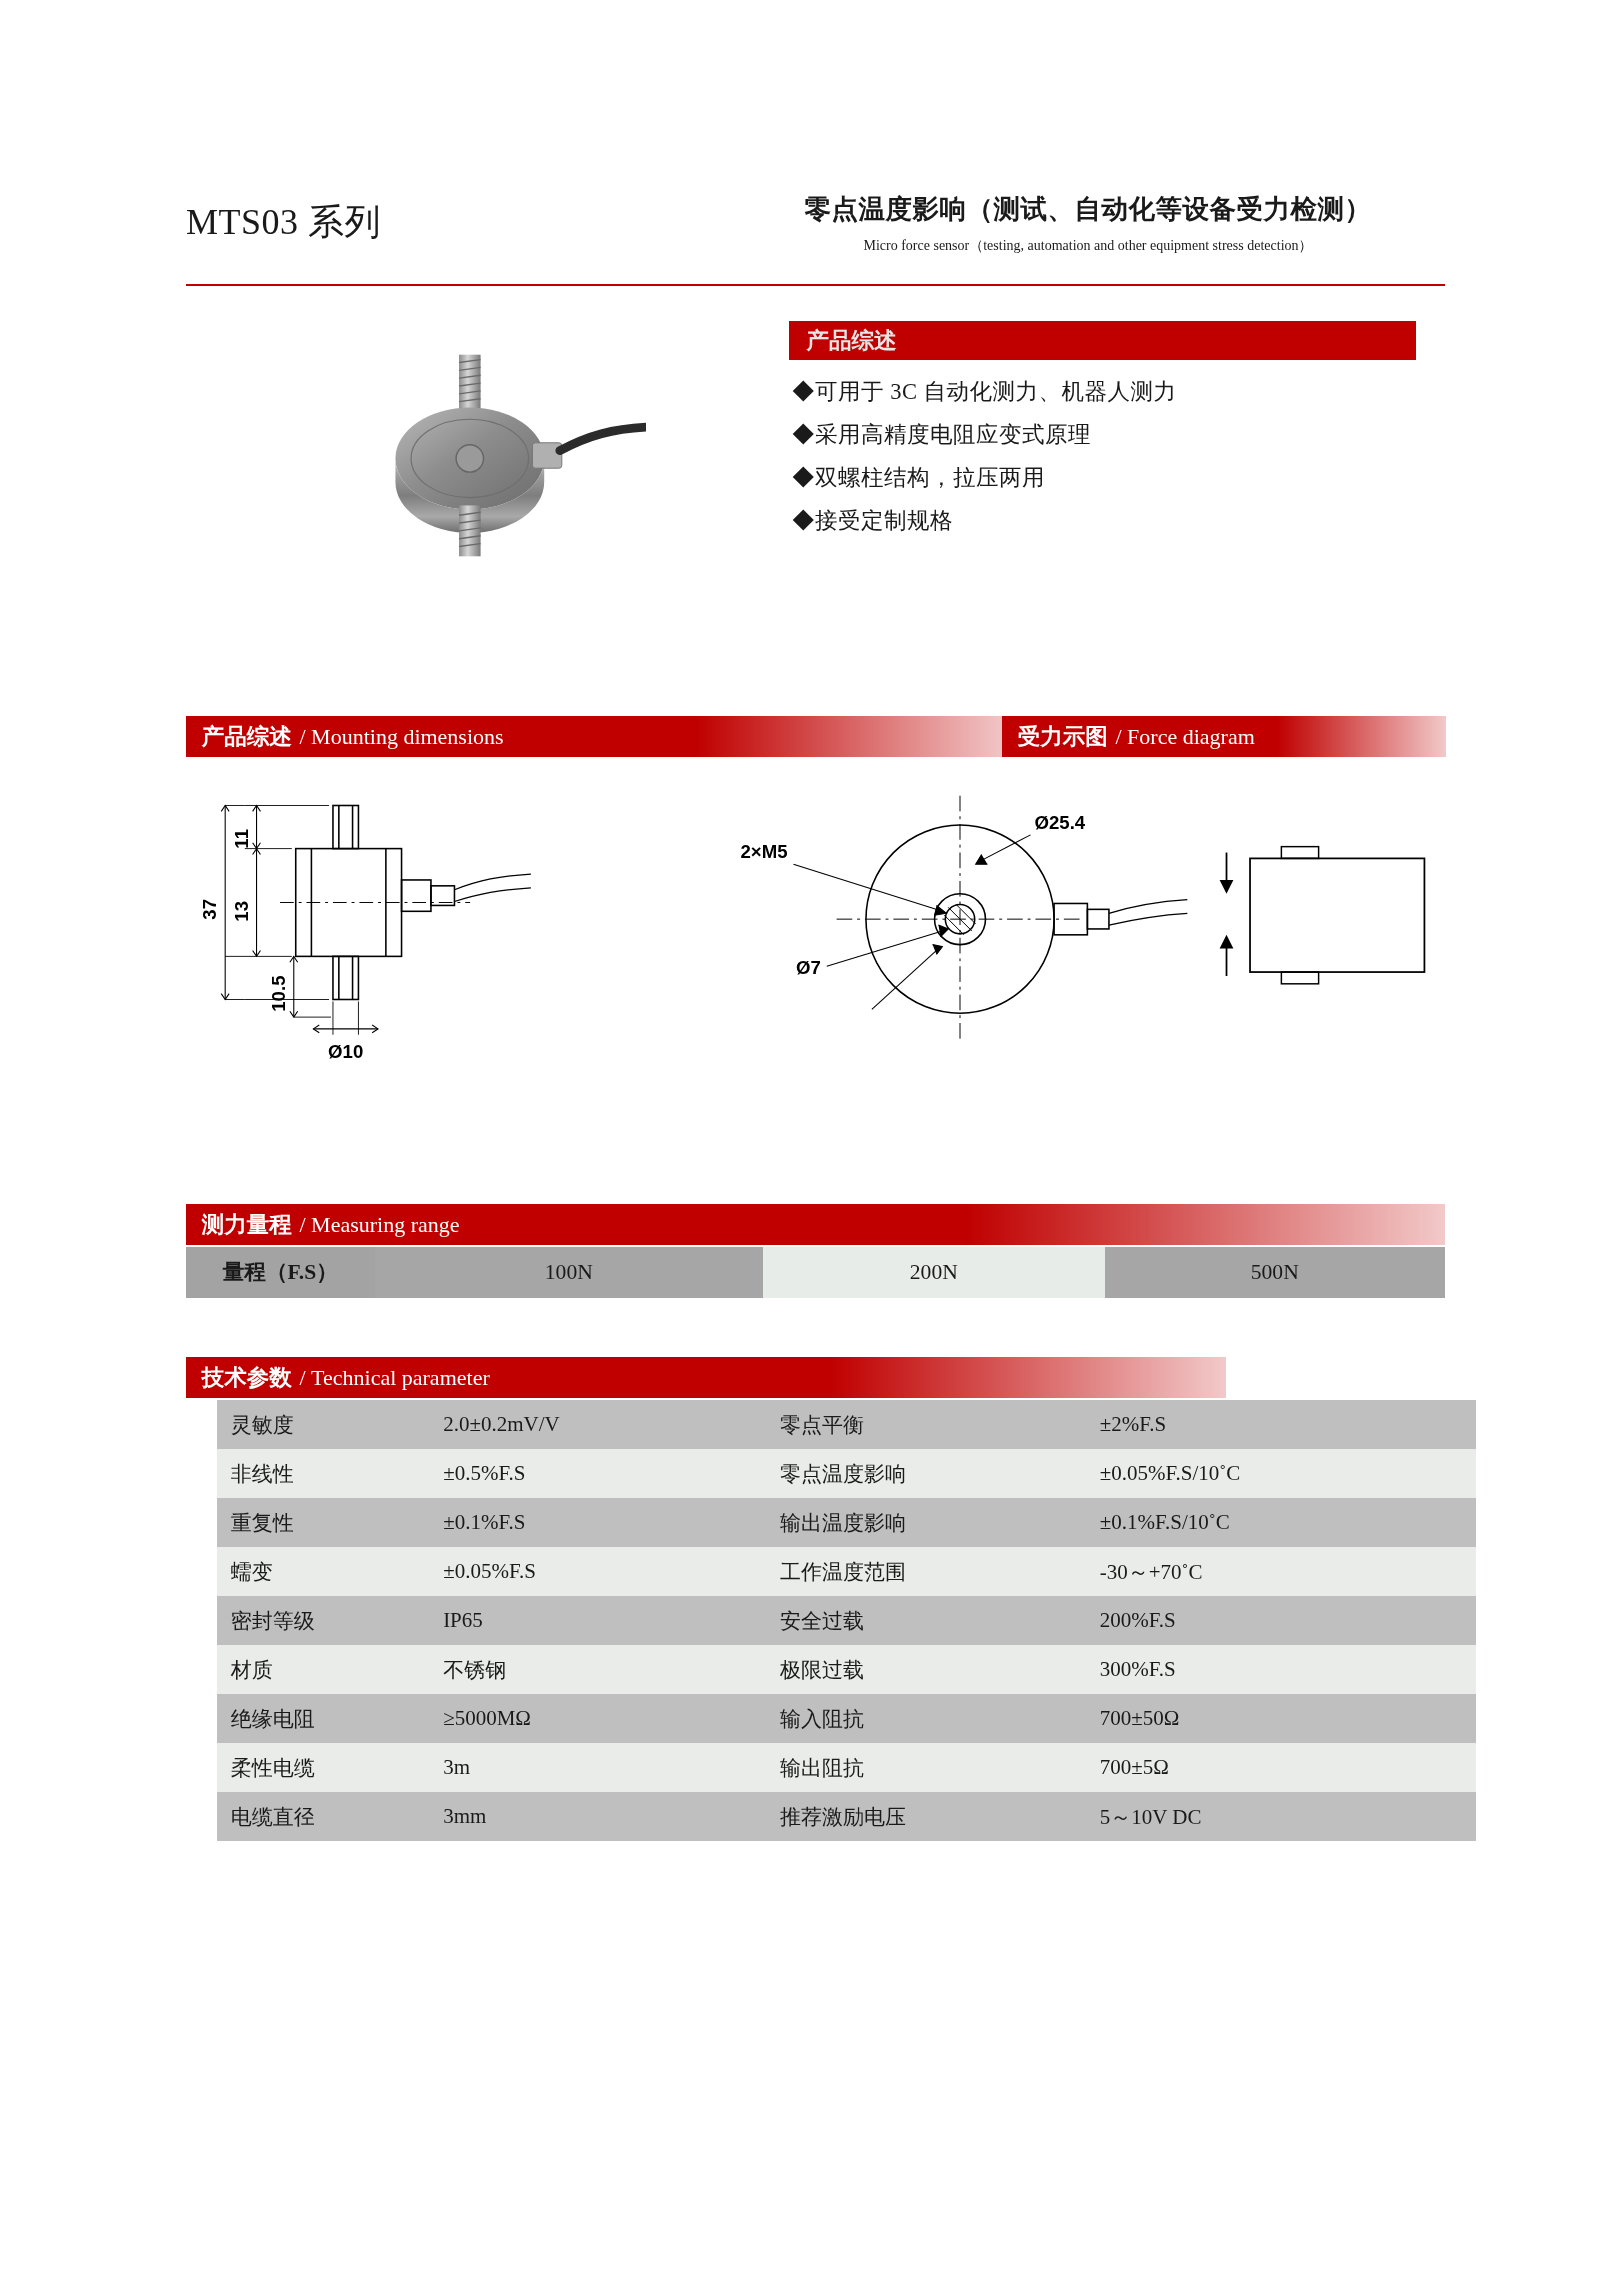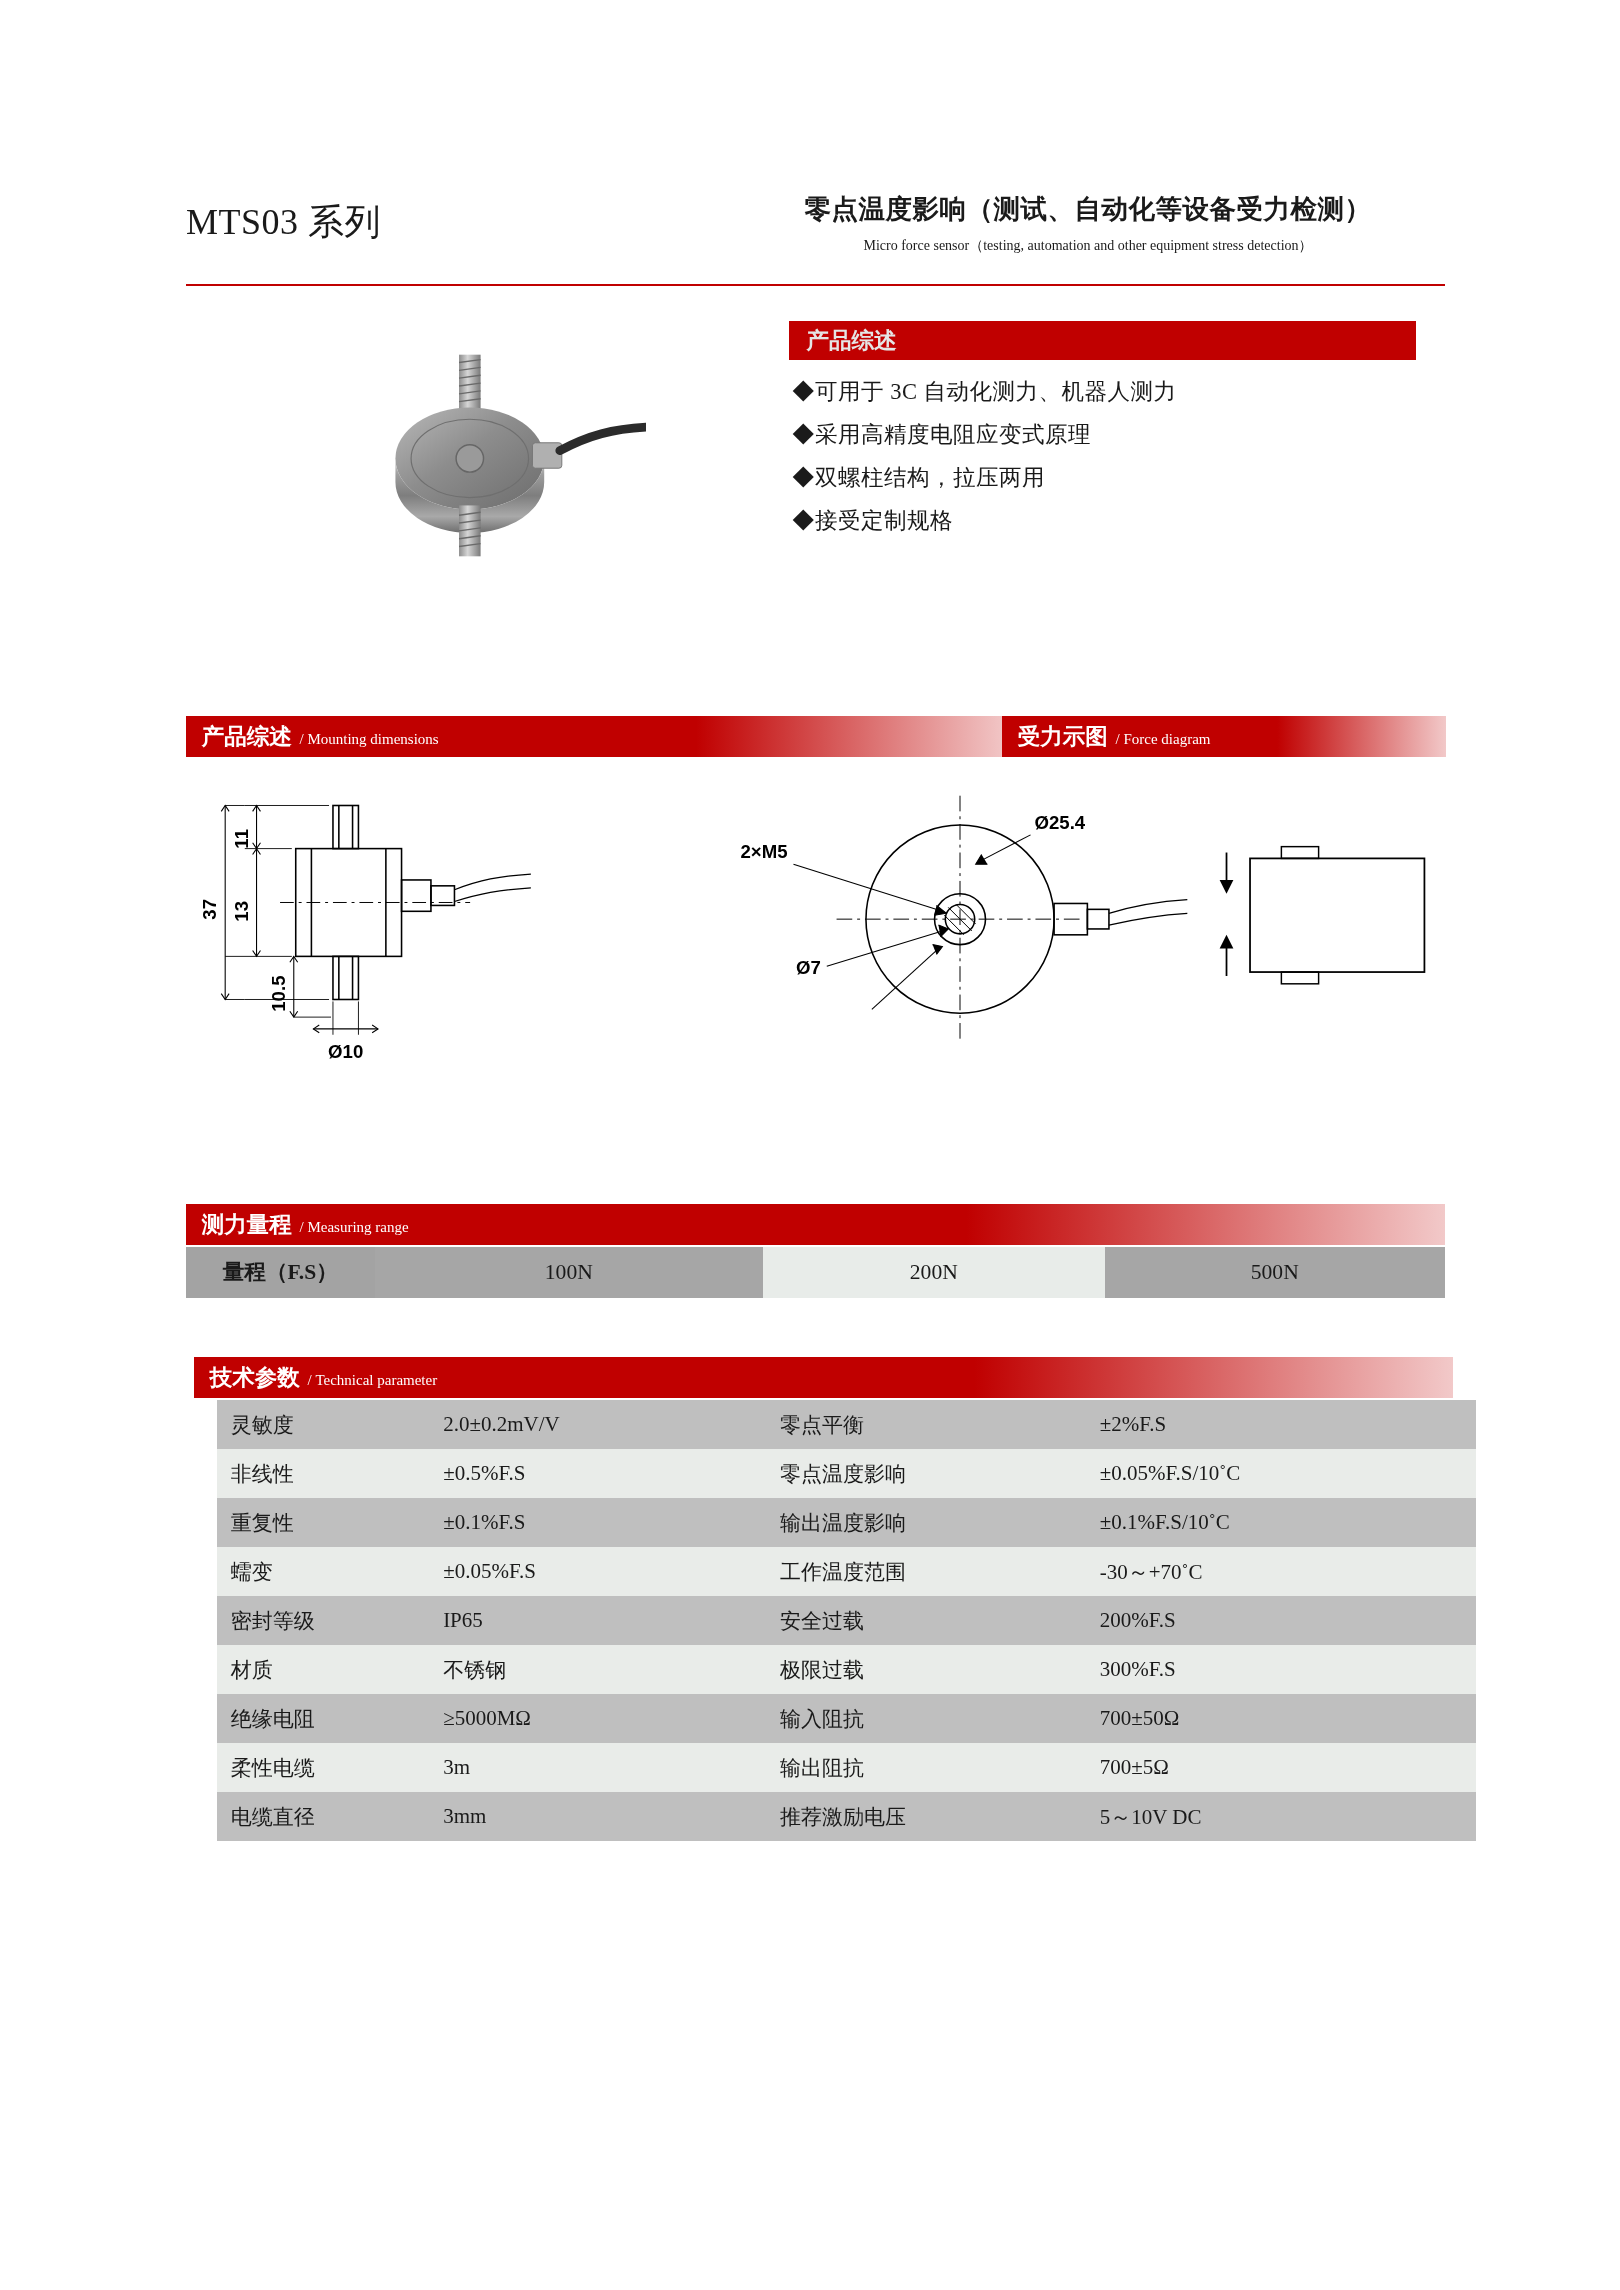--- a/index.html
+++ b/index.html
@@ -110,21 +110,21 @@
   }
   .sec-bar .cn {
     color: #ffffff;
     font-size: 22.5px;
     font-weight: 600;
     line-height: 41px;
     padding-left: 15.7px;
   }
   .sec-bar .en {
     color: #ffffff;
-    font-size: 15px;
+    font-size: 22px;
     line-height: 41px;
     padding-left: 7.8px;
     text-align: center;
   }
   .sec-bar-grad {
     background: linear-gradient(to right, #c00000 0%, #c00000 62%, #f2c9c9 100%);
   }
 
   
   .drawing-area {
@@ -396,21 +396,21 @@
   <div class="sec-bar sec-bar-grad" style="left:186px; top:1204px; width:1259px;">
     <span class="cn">测力量程</span><span class="en">/ Measuring range</span>
   </div>
   <div class="range-table">
     <div class="range-cell range-head">量程（F.S）</div>
     <div class="range-cell range-v1">100N</div>
     <div class="range-cell range-v2">200N</div>
     <div class="range-cell range-v3">500N</div>
   </div>
 
-  <div class="sec-bar sec-bar-grad" style="left:186px; top:1357px; width:1259px;margin-left:8px;">
+  <div class="sec-bar sec-bar-grad" style="left:186px; top:1357px; width:1040px;">
     <span class="cn">技术参数</span><span class="en">/ Technical parameter</span>
   </div>
 
   <table class="tech-table">
     <tbody>
       <tr class="row-a">
         <td class="k">灵敏度</td>
         <td class="v">2.0±0.2mV/V</td>
         <td class="k2">零点平衡</td>
         <td class="v2">±2%F.S</td>

